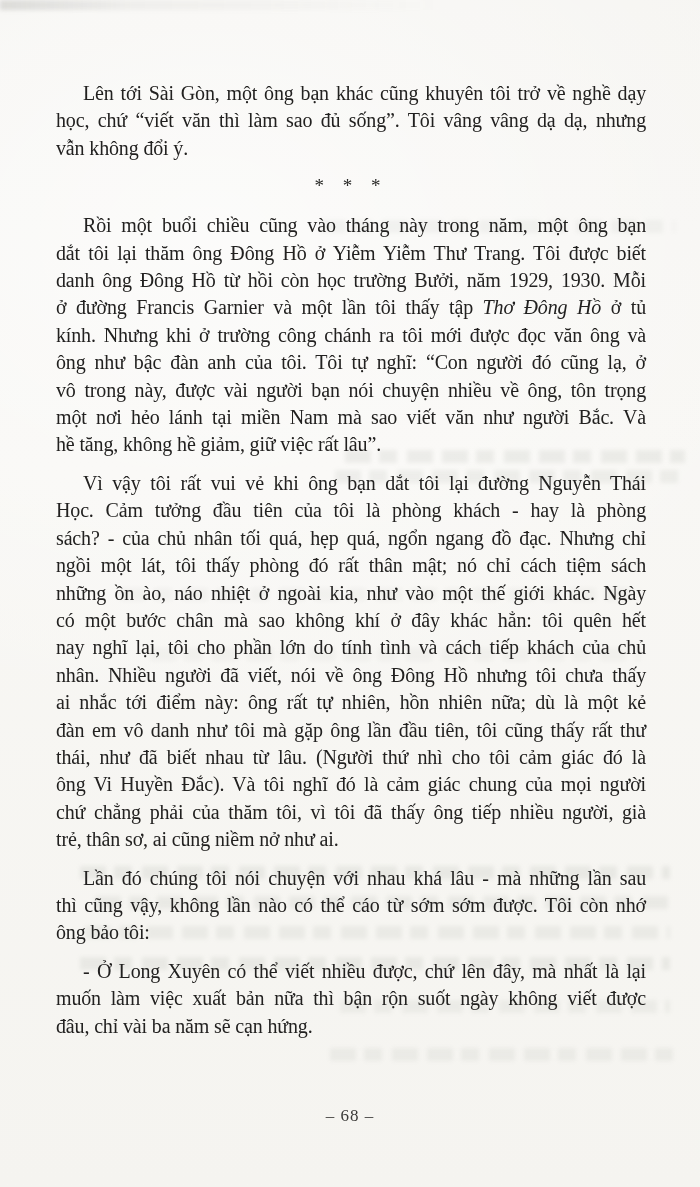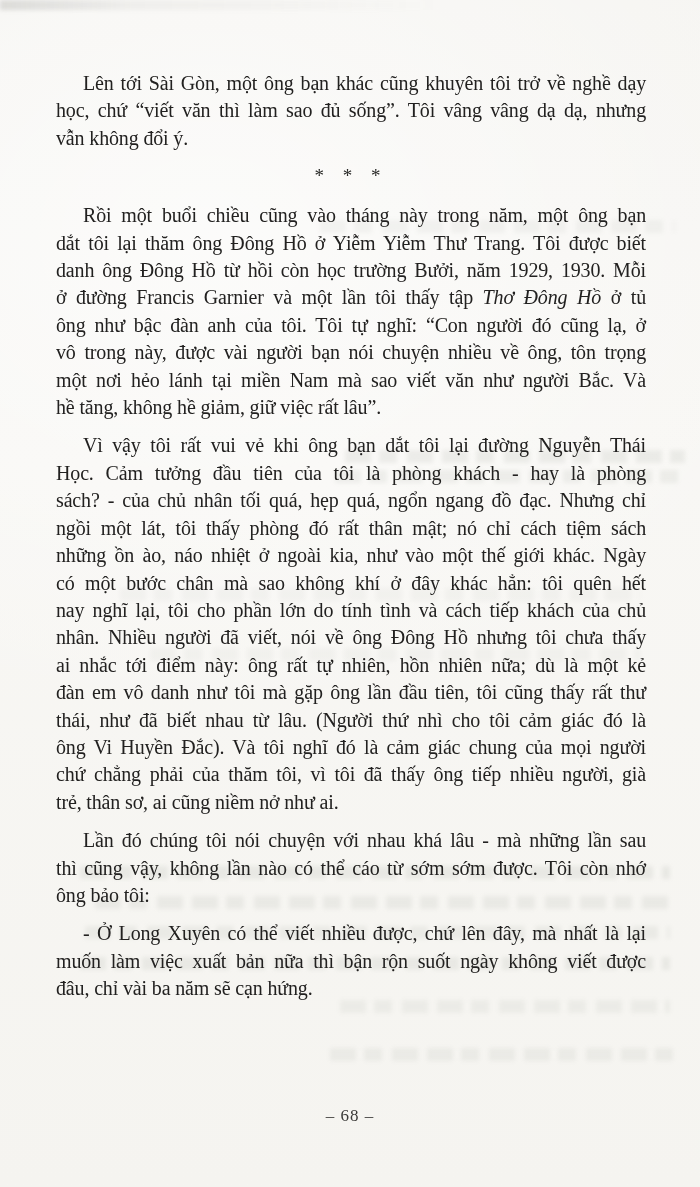--- a/index.html
+++ b/index.html
@@ -23,21 +23,21 @@
   }
   .scan-smudge-top {
     position: absolute;
     top: 0; left: 0;
     width: 440px; height: 10px;
     background: linear-gradient(90deg, rgba(90,90,88,0.18), rgba(120,120,115,0.07) 30%, rgba(140,140,135,0.05) 60%, rgba(160,160,155,0) 100%);
     filter: blur(2px);
   }
   .text-block {
     position: absolute;
-    top: 70px;
+    top: 80px;
     left: 56px;
     right: 54px;
   }
   .para {
     margin: 0 0 11px 0;
   }
   .line {
     font-size: 20px;
     line-height: 27.4px;
     text-align: justify;
@@ -110,20 +110,21 @@
         <div class="line first">Lên tới Sài Gòn, một ông bạn khác cũng khuyên tôi trở về nghề dạy</div>
         <div class="line">học, chứ “viết văn thì làm sao đủ sống”. Tôi vâng vâng dạ dạ, nhưng</div>
         <div class="line last">vẫn không đổi ý.</div>
       </div>
       <div class="separator">* * *</div>
       <div class="para">
         <div class="line first">Rồi một buổi chiều cũng vào tháng này trong năm, một ông bạn</div>
         <div class="line">dắt tôi lại thăm ông Đông Hồ ở Yiễm Yiễm Thư Trang. Tôi được biết</div>
         <div class="line">danh ông Đông Hồ từ hồi còn học trường Bưởi, năm 1929, 1930. Mỗi</div>
         <div class="line"><span>ở đường Francis Garnier và một lần tôi thấy tập </span><i>Thơ Đông Hồ</i><span> ở tủ</span></div>
+        <div class="line">kính. Nhưng khi ở trường công chánh ra tôi mới được đọc văn ông và</div>
         <div class="line">ông như bậc đàn anh của tôi. Tôi tự nghĩ: “Con người đó cũng lạ, ở</div>
         <div class="line">vô trong này, được vài người bạn nói chuyện nhiều về ông, tôn trọng</div>
         <div class="line">một nơi hẻo lánh tại miền Nam mà sao viết văn như người Bắc. Và</div>
         <div class="line last">hề tăng, không hề giảm, giữ việc rất lâu”.</div>
       </div>
       <div class="para">
         <div class="line first">Vì vậy tôi rất vui vẻ khi ông bạn dắt tôi lại đường Nguyễn Thái</div>
         <div class="line">Học. Cảm tưởng đầu tiên của tôi là phòng khách - hay là phòng</div>
         <div class="line">sách? - của chủ nhân tối quá, hẹp quá, ngổn ngang đồ đạc. Nhưng chỉ</div>
         <div class="line">ngồi một lát, tôi thấy phòng đó rất thân mật; nó chỉ cách tiệm sách</div>

